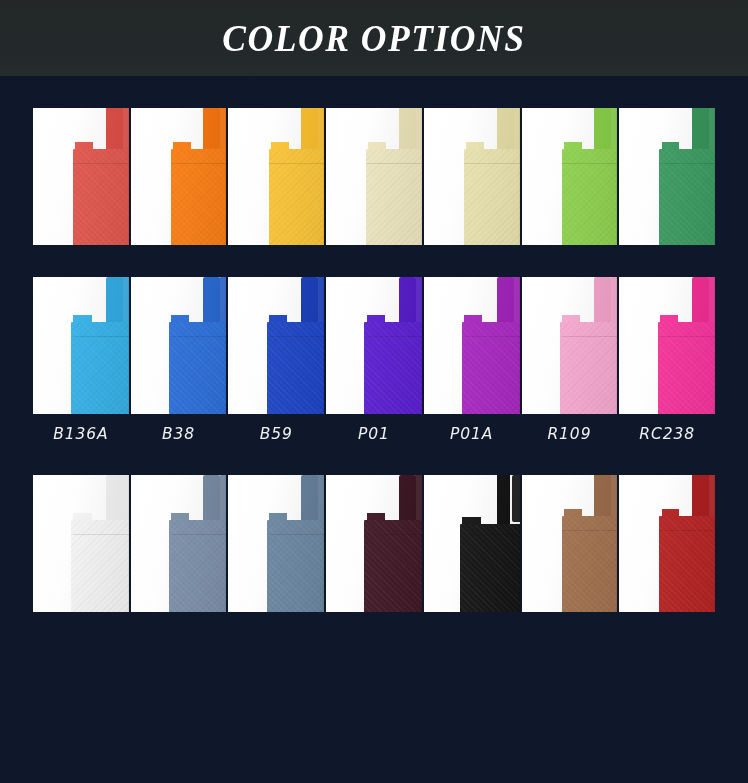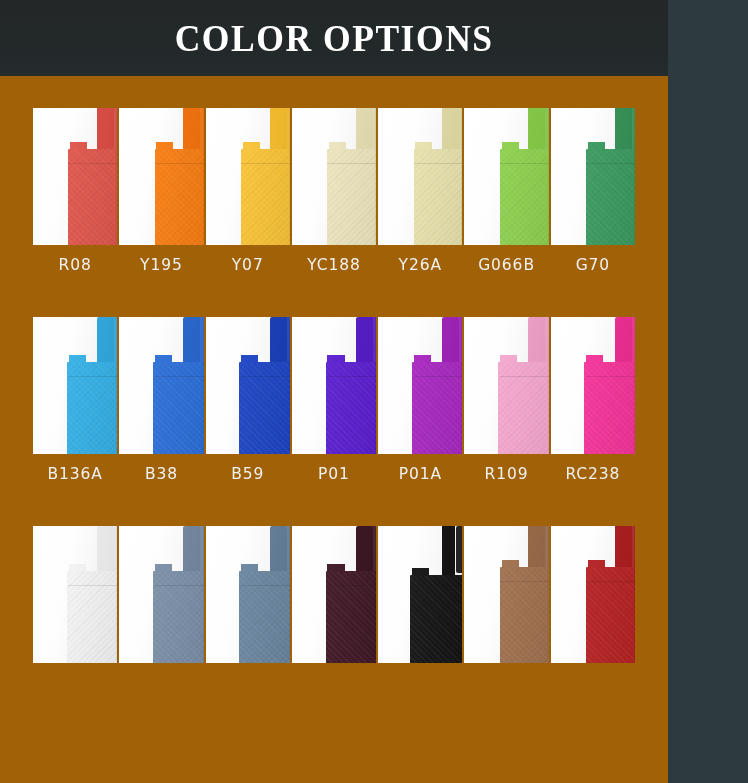--- a/index.html
+++ b/index.html
@@ -4,22 +4,23 @@
 <style>
   * { margin:0; padding:0; box-sizing:border-box; }
   html, body {
     width:748px; height:783px;
     background:#2d3b40;
     font-family:"Liberation Sans", sans-serif;
     overflow:hidden;
   }
   #page {
     position:relative;
-    width:668px; height:783px;
-    background:#a16207;
+    width:748px; height:783px;
+    background:#0f172a;
+    font-style:italic;
   }
 
   
   .header {
     height:76px;
     background:#232829;
     background:linear-gradient(180deg,#232728 0%,#23292a 70%,#252c2e 100%);
     display:flex; align-items:center; justify-content:center;
   }
   .header-title {
@@ -28,21 +29,21 @@
     font-size:37px;
     line-height:1;
     color:#ffffff;
     letter-spacing:1.6px;
     text-align:center;
     transform:scaleX(0.96);
   }
 
   
   .grid-wrap { padding:0 33px; }
-  .row { margin-top:43px; }
+  .row { margin-top:32px; }
   .row:first-child { margin-top:32px; }
 
   .cells {
     display:grid;
     grid-template-columns:repeat(7,1fr);
     gap:2px;
   }
   .cell {
     position:relative;
     height:137px;
@@ -234,29 +235,20 @@
               <div class="bag-handle2" style="background: rgb(51, 144, 85);"></div>
               <div class="bag-handle tall" style="background: rgb(51, 144, 85);"></div>
               <div class="bag-body" style="background: rgb(58, 154, 95);">
                 <div class="bag-weave"></div>
               </div>
               <div class="bag-seam" style="top: 40%;"></div>
               <div class="bag-shade"></div>
               <div class="cell-edge"></div>
             </div>
           </div>
-        </div>
-      <div class="labels">
-          <div class="label">R08</div>
-          <div class="label">Y195</div>
-          <div class="label">Y07</div>
-          <div class="label">YC188</div>
-          <div class="label">Y26A</div>
-          <div class="label">G066B</div>
-          <div class="label">G70</div>
         </div>
     </div>
 
     <div class="row">
       <div class="cells">
           <div class="cell">
             <div class="cell-inner">
               <div class="bag-handle2" style="background: rgb(46, 166, 221);"></div>
               <div class="bag-handle" style="background: rgb(46, 166, 221);"></div>
               <div class="bag-body" style="background: rgb(53, 176, 230); top: 33%; left: 40%;">

